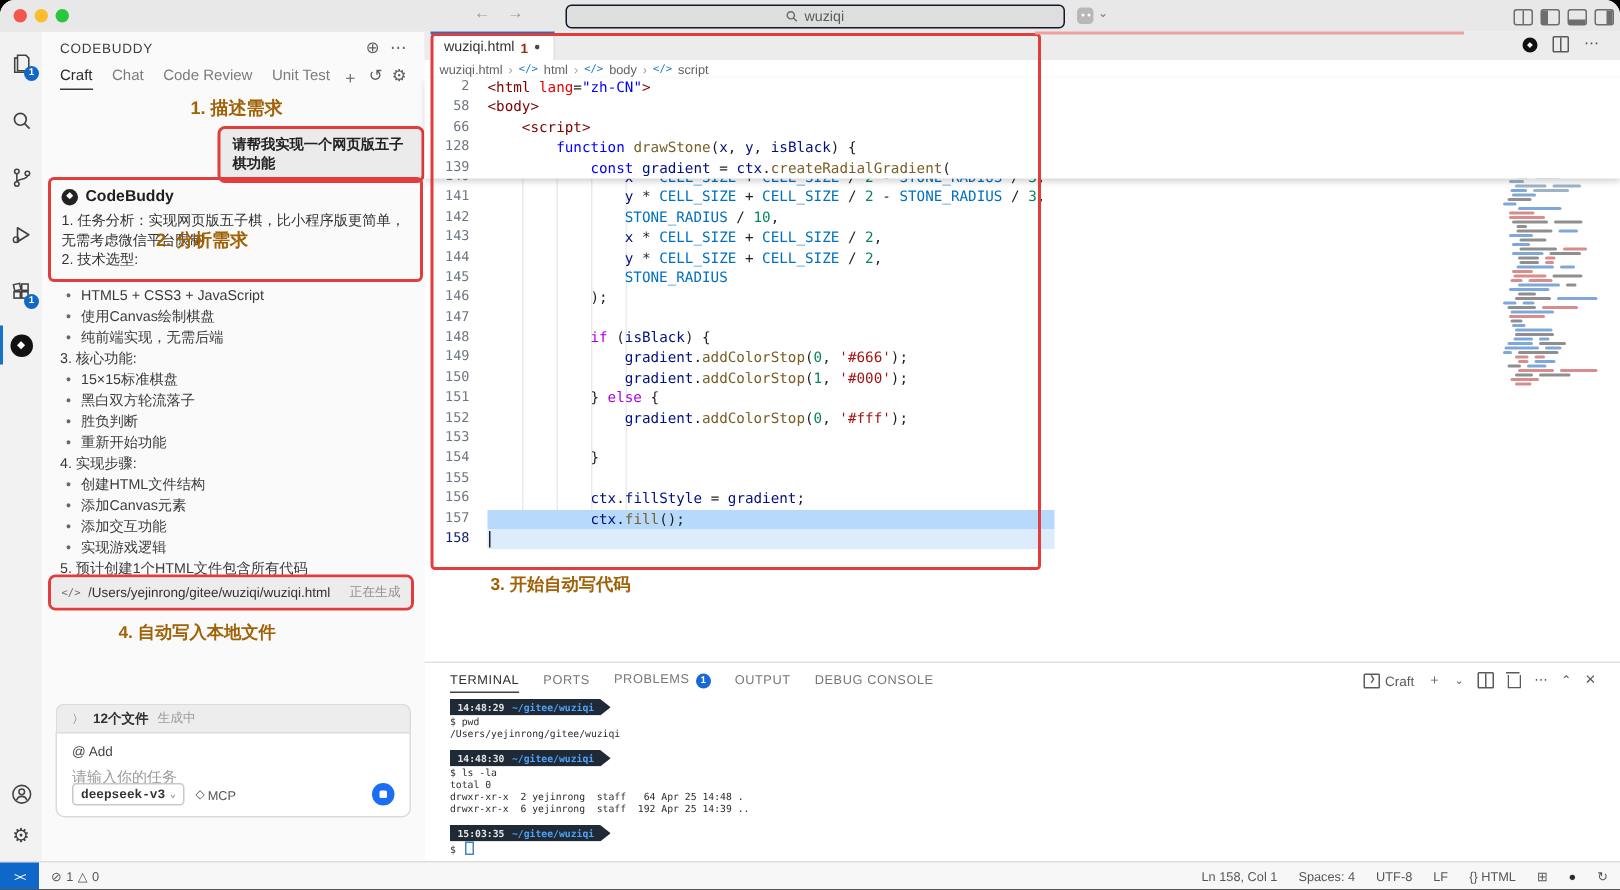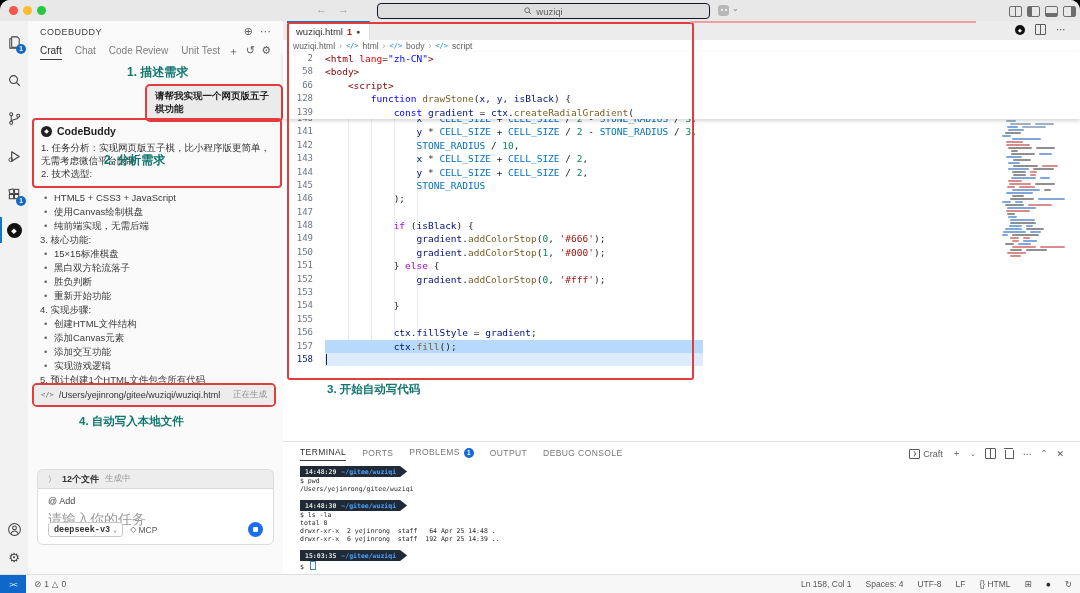--- a/index.html
+++ b/index.html
@@ -30,42 +30,42 @@
   .act-active-bar{position:absolute;left:0;width:2px;background:#1773c8;}
   .cb-logo{width:15px;height:15px;border-radius:50%;background:#111;color:#fff;font-size:7px;line-height:15px;text-align:center;}
   
   .sidebar{position:absolute;left:28px;top:21px;width:255px;bottom:18px;background:#fafafa;border-right:1px solid #e2e2e2;overflow:hidden;}
   .sb-title{position:absolute;left:12px;top:6px;font-size:9px;letter-spacing:.5px;color:#3d3d3d;}
   .sb-title-ic{position:absolute;top:4px;color:#636363;font-size:11px;}
   .sb-tabs{position:absolute;left:12px;top:24px;font-size:10px;color:#7c7c7c;display:flex;gap:13px;}
   .sb-tab{padding-bottom:3px;}
   .sb-tab.active{color:#2b2b2b;border-bottom:1.5px solid #3b3b3b;}
   .sb-tabic{position:absolute;top:23px;color:#5f5f5f;font-size:11px;}
-  .anno-text{position:absolute;color:#0f766e;font-weight:bold;z-index:30;}
+  .anno-text{position:absolute;color:#a16207;font-weight:bold;z-index:30;}
   .user-bubble{position:absolute;left:117px;top:63px;max-width:130px;background:#ebebeb;border:2px solid #e23c3c;border-radius:5px;padding:4px 8px;font-size:9.5px;color:#222;font-weight:bold;z-index:5;}
   .asst-box{position:absolute;left:4px;top:97px;width:232px;border:2px solid #e23c3c;border-radius:4px;padding:5px 7px 6px 7px;background:transparent;z-index:5;}
   .asst-head{display:flex;align-items:center;gap:5px;font-size:10.5px;font-weight:bold;color:#1f1f1f;}
   .asst-dot{width:11px;height:11px;border-radius:50%;background:#222;color:#fff;font-size:6px;line-height:11px;text-align:center;}
   .asst-body{margin-top:4px;font-size:9.5px;line-height:13px;color:#333;}
   .sb-list{position:absolute;left:12px;top:170px;width:232px;font-size:9.5px;color:#3b3b3b;}
   .sb-li{height:14px;line-height:14px;white-space:nowrap;overflow:hidden;}
   .sb-li.bullet{padding-left:14px;position:relative;}
   .sb-li.bullet:before{content:"•";position:absolute;left:4px;color:#666;}
   .file-chip-wrap{position:absolute;left:4px;top:362px;width:240px;border:2px solid #e23c3c;border-radius:5px;z-index:5;}
   .file-chip{display:flex;align-items:center;gap:5px;background:#ececec;border-radius:3px;height:20px;padding:0 7px;}
   .fc-ic{font-size:7px;color:#6d6d6d;font-family:"DejaVu Sans Mono",monospace;}
   .fc-path{flex:1;font-size:9px;color:#333;white-space:nowrap;overflow:hidden;text-overflow:ellipsis;}
   .fc-status{font-size:8.5px;color:#8f8f8f;}
   .files-bar{position:absolute;left:9px;top:448px;width:237px;height:19px;background:#ededed;border:1px solid #dcdcdc;border-bottom:none;border-radius:6px 6px 0 0;display:flex;align-items:center;gap:6px;padding:0 10px;box-sizing:border-box;}
   .fb-chev{font-size:8px;color:#555;}
   .fb-label{font-size:9px;font-weight:bold;color:#333;}
   .fb-status{font-size:8.5px;color:#9a9a9a;}
   .input-card{position:absolute;left:9px;top:467px;width:237px;height:57px;background:#fff;border:1px solid #dcdcdc;border-radius:0 0 6px 6px;box-sizing:border-box;padding:7px 10px;}
   .ic-add{font-size:9px;color:#444;}
-  .ic-ph{margin-top:5px;font-size:14px;color:#9b9b9b;}
+  .ic-ph{margin-top:5px;font-size:10px;color:#9b9b9b;}
   .ic-bottom{position:absolute;left:10px;right:10px;bottom:7px;display:flex;align-items:center;gap:7px;}
   .ic-model{display:flex;align-items:center;gap:3px;border:1px solid #c9c9c9;border-radius:3px;height:13px;padding:0 5px;font-size:8.5px;font-weight:bold;color:#333;background:#fff;font-family:Liberation Mono, monospace;}
   .ic-mcp{display:flex;align-items:center;gap:2px;font-size:8.5px;color:#555;}
   .ic-send{margin-left:auto;width:15px;height:15px;border-radius:50%;background:#1b6ef3;position:relative;}
   .ic-send:after{content:"";position:absolute;left:5px;top:5px;width:5px;height:5px;border-radius:1px;background:#fff;}
   
   .editorcol{position:absolute;left:283px;top:21px;right:0;bottom:18px;background:#fff;}
   .tabstrip{position:absolute;left:0;top:0;right:0;height:19px;background:#ececec;border-bottom:1px solid #e3e3e3;}
   .edtab{position:absolute;left:4px;top:0;height:19px;background:#fff;border-top:2px solid #1773c8;border-right:1px solid #e0e0e0;display:flex;align-items:center;gap:4px;padding:0 9px;box-sizing:border-box;}
   .edtab-name{font-size:9.5px;color:#333;}

